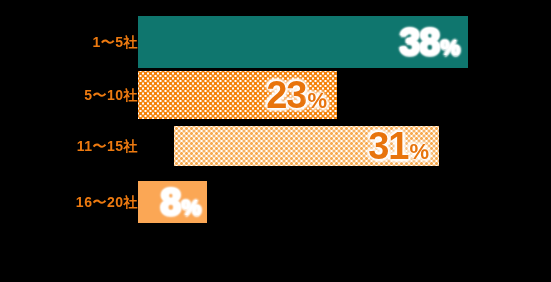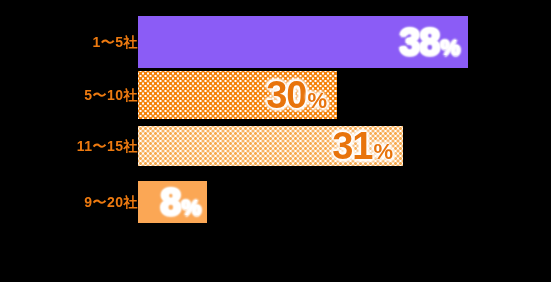--- a/index.html
+++ b/index.html
@@ -47,21 +47,21 @@
   .bar {
     position: absolute;
     left: 138px;
     top: 0;
     height: 100%;
     box-sizing: border-box;
   }
 
   
   .fill-solid {
-    background: #8b5cf6;
+    background: #0f766e;
   }
 
   .fill-light-solid {
     background: #FBA755;
   }
 
   
   .fill-halftone-dense {
     background-color: #FFFFFF;
     background-image:
@@ -146,38 +146,38 @@
         <span class="num">38</span>
           <span class="pct">%</span>
       </span>
     </div>
   </div>
 
   <div class="row" style="top:71px; height:48px;">
     <span class="axis-label">5〜10社</span>
     <div class="bar fill-halftone-dense" style="width:199px;">
       <span class="value value-orange">
-        <span class="num">30</span>
+        <span class="num">23</span>
           <span class="pct">%</span>
       </span>
     </div>
   </div>
 
   <div class="row" style="top:126px; height:40px;">
     <span class="axis-label">11〜15社</span>
-    <div class="bar fill-halftone-light" style="width:265px;">
+    <div class="bar fill-halftone-light" style="width:265px;margin-left:36px;">
       <span class="value value-orange">
         <span class="num">31</span>
           <span class="pct">%</span>
       </span>
     </div>
   </div>
 
   <div class="row" style="top:181px; height:42px;">
-    <span class="axis-label">9〜20社</span>
+    <span class="axis-label">16〜20社</span>
     <div class="bar fill-light-solid" style="width:69px;">
       <span class="value value-white narrow">
         <span class="num">8</span>
           <span class="pct">%</span>
       </span>
     </div>
   </div>
 
 </div>
 

